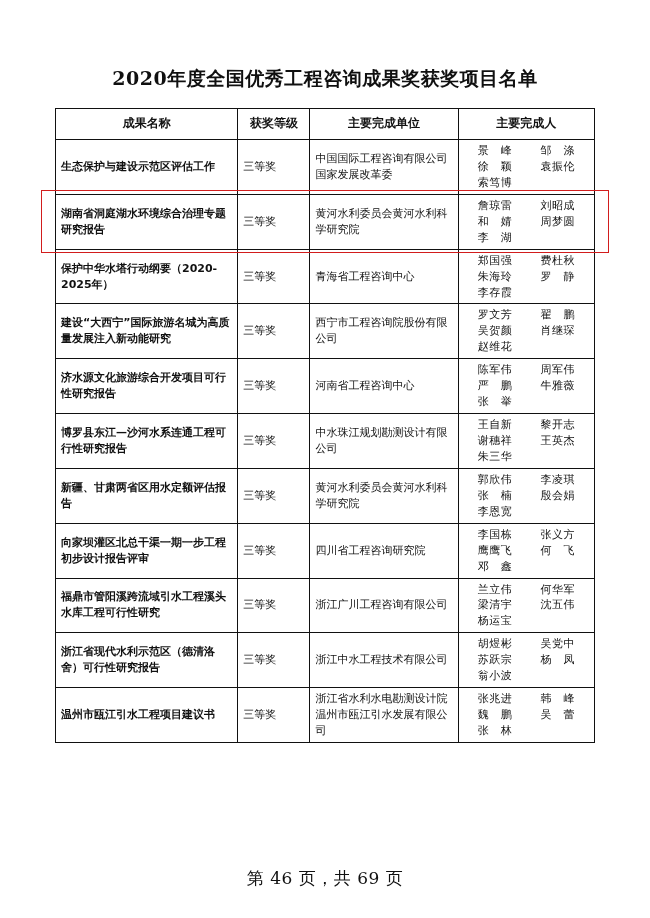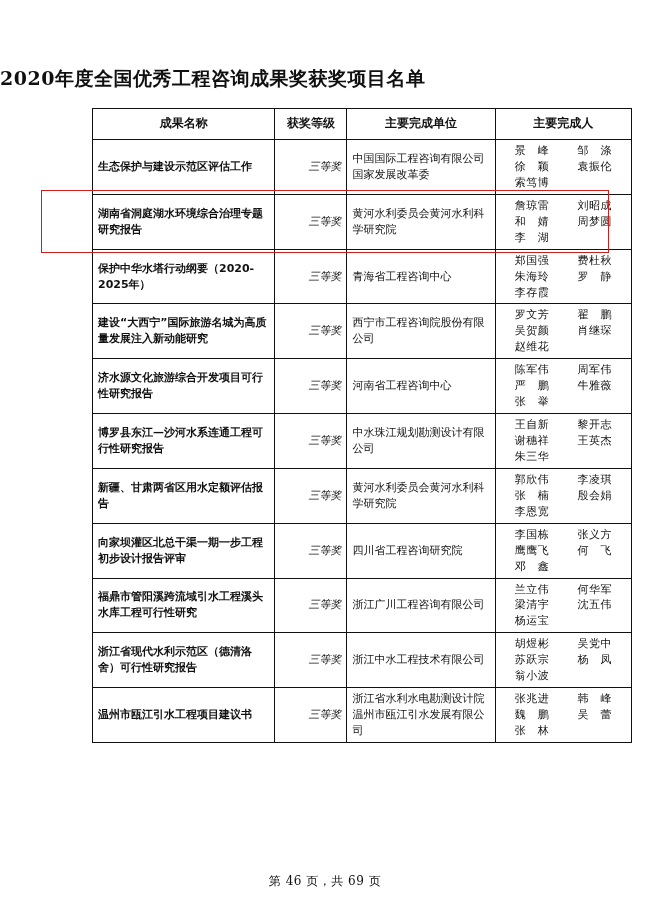--- a/index.html
+++ b/index.html
@@ -16,36 +16,35 @@
     overflow: hidden;
   }
   .page {
     position: relative;
     width: 650px;
     height: 918px;
     box-sizing: border-box;
     padding: 0;
   }
   .doc-title {
-    text-align: left;
+    text-align: center;
     font-family: "DejaVu Serif", "Liberation Serif", serif;
     font-weight: bold;
     font-size: 19px;
     letter-spacing: 0.5px;
     color: #101010;
     margin: 0;
     padding-top: 66px;
     padding-bottom: 0;
   }
   .table-wrap {
     position: absolute;
     left: 55px;
     top: 108px;
     width: 540px;
-    margin-left: 37px;
   }
   table.award-table {
     border-collapse: collapse;
     width: 540px;
     table-layout: fixed;
     font-size: 11px;
     color: #111;
   }
   table.award-table th,
   table.award-table td {
@@ -64,22 +63,21 @@
   .col-name { width: 182px; }
   .col-level { width: 72px; }
   .col-unit { width: 148px; }
   .col-person { width: 136px; }
 
   td.cell-name {
     text-align: left;
     font-weight: bold;
   }
   td.cell-level {
-    text-align: right;
-    font-style: italic;
+    text-align: left;
   }
   td.cell-unit {
     text-align: left;
   }
   td.cell-person {
     text-align: center;
     padding-left: 4px;
     padding-right: 2px;
   }
   .person-grid {
@@ -101,21 +99,21 @@
     border: 1.6px solid #d21d1d;
     pointer-events: none;
     box-sizing: border-box;
   }
   .footer {
     position: absolute;
     left: 0;
     right: 0;
     bottom: 28px;
     text-align: center;
-    font-size: 12px;
+    font-size: 17px;
     font-family: "DejaVu Serif", "Liberation Serif", serif;
     color: #111;
     letter-spacing: 0.5px;
   }
 </style>
 </head>
 <body>
 
 <div class="page">
 

